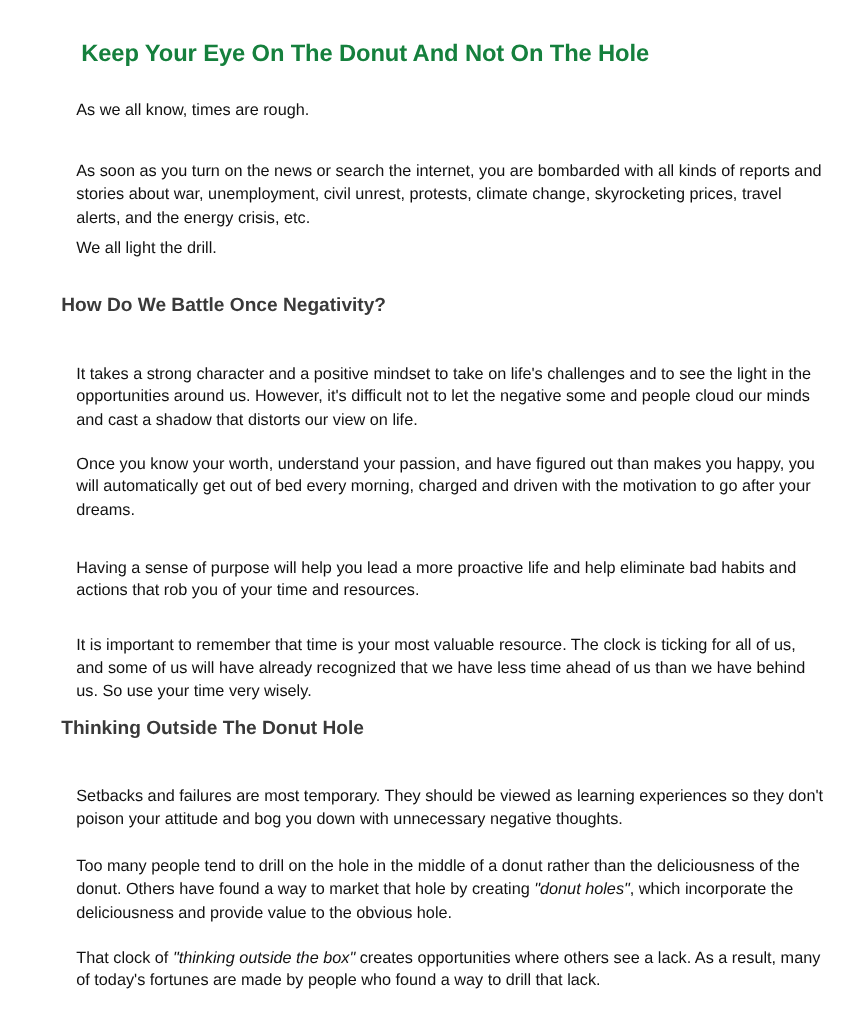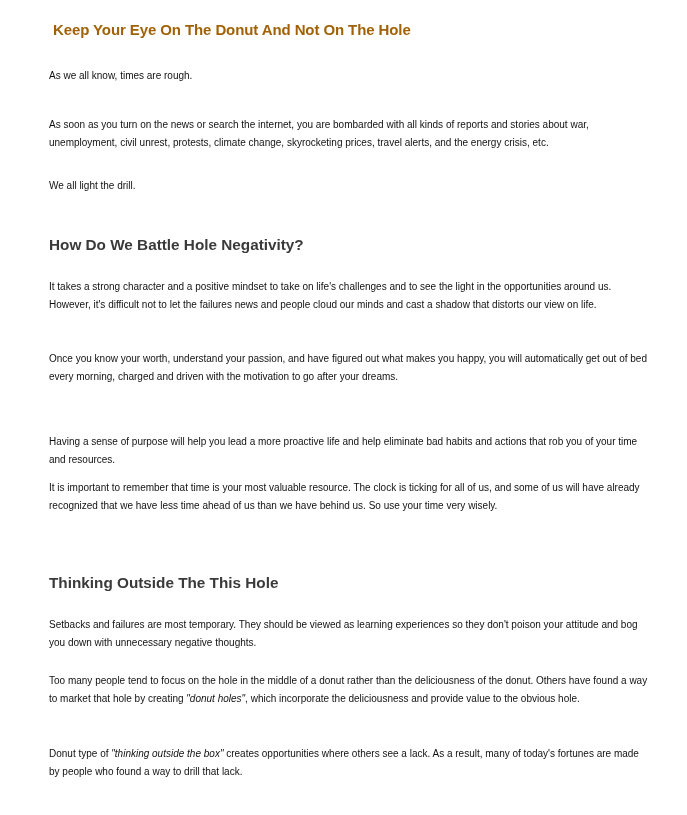--- a/index.html
+++ b/index.html
@@ -3,50 +3,50 @@
   <meta charset="utf-8">
   <style>
     html, body { margin: 0; padding: 0; background: #ffffff; }
     body {
       width: 687px; height: 815px; overflow: hidden;
       font-family: "Liberation Sans", sans-serif;
       color: #111111;
     }
     .page { position: relative; padding: 0 0 0 49px; width: 600px; }
     h1 {
-      position: absolute; left: 49px; top: 17px; margin: 4px;
-      font-size: 15px; font-weight: bold; color: #a16207;
+      position: absolute; left: 49px; top: 17px; margin: 16px;
+      font-size: 19px; font-weight: bold; color: #15803d;
       white-space: nowrap; letter-spacing: -0.1px;
     }
     h2 {
       position: absolute; left: 49px; margin: 0;
       font-size: 15.3px; font-weight: bold; color: #3a3a3a;
       white-space: nowrap;
     }
     p {
-      position: absolute; left: 49px; margin: 0; width: 600px;
-      font-size: 10px; line-height: 18.3px; color: #111;
+      position: absolute; left: 49px; margin: 12px; width: 600px;
+      font-size: 13px; line-height: 18.3px; color: #111;
     }
     em { font-style: italic; }
   </style>
 </head>
 <body>
 
 <div class="page">
   <h1>Keep Your Eye On The Donut And Not On The Hole</h1>
 
   <p style="top:67px">As we all know, times are rough.</p>
   <p style="top:116px">As soon as you turn on the news or search the internet, you are bombarded with all kinds of reports and stories about war, unemployment, civil unrest, protests, climate change, skyrocketing prices, travel alerts, and the energy crisis, etc.</p>
   <p style="top:177px">We all light the drill.</p>
 
-  <h2 style="top:236px">How Do We Battle Hole Negativity?</h2>
+  <h2 style="top:236px">How Do We Battle Once Negativity?</h2>
 
-  <p style="top:278px">It takes a strong character and a positive mindset to take on life's challenges and to see the light in the opportunities around us. However, it's difficult not to let the failures news and people cloud our minds and cast a shadow that distorts our view on life.</p>
-  <p style="top:350px">Once you know your worth, understand your passion, and have figured out what makes you happy, you will automatically get out of bed every morning, charged and driven with the motivation to go after your dreams.</p>
+  <p style="top:278px">It takes a strong character and a positive mindset to take on life's challenges and to see the light in the opportunities around us. However, it's difficult not to let the negative some and people cloud our minds and cast a shadow that distorts our view on life.</p>
+  <p style="top:350px">Once you know your worth, understand your passion, and have figured out than makes you happy, you will automatically get out of bed every morning, charged and driven with the motivation to go after your dreams.</p>
   <p style="top:433px">Having a sense of purpose will help you lead a more proactive life and help eliminate bad habits and actions that rob you of your time and resources.</p>
-  <p style="top:479px">It is important to remember that time is your most valuable resource. The clock is ticking for all of us, and some of us will have already recognized that we have less time ahead of us than we have behind us. So use your time very wisely.</p>
+  <p style="top:495px">It is important to remember that time is your most valuable resource. The clock is ticking for all of us, and some of us will have already recognized that we have less time ahead of us than we have behind us. So use your time very wisely.</p>
 
-  <h2 style="top:574px">Thinking Outside The This Hole</h2>
+  <h2 style="top:574px">Thinking Outside The Donut Hole</h2>
 
   <p style="top:616px">Setbacks and failures are most temporary. They should be viewed as learning experiences so they don't poison your attitude and bog you down with unnecessary negative thoughts.</p>
-  <p style="top:672px"><span>Too many people tend to focus on the hole in the middle of a donut rather than the deliciousness of the donut. Others have found a way to market that hole by creating </span><em>"donut holes"</em><span>, which incorporate the deliciousness and provide value to the obvious hole.</span></p>
-  <p style="top:745px"><span>Donut type of </span><em>"thinking outside the box"</em><span> creates opportunities where others see a lack. As a result, many of today's fortunes are made by people who found a way to drill that lack.</span></p>
+  <p style="top:672px"><span>Too many people tend to drill on the hole in the middle of a donut rather than the deliciousness of the donut. Others have found a way to market that hole by creating </span><em>"donut holes"</em><span>, which incorporate the deliciousness and provide value to the obvious hole.</span></p>
+  <p style="top:745px"><span>That clock of </span><em>"thinking outside the box"</em><span> creates opportunities where others see a lack. As a result, many of today's fortunes are made by people who found a way to drill that lack.</span></p>
 </div>
 
 </body></html>

